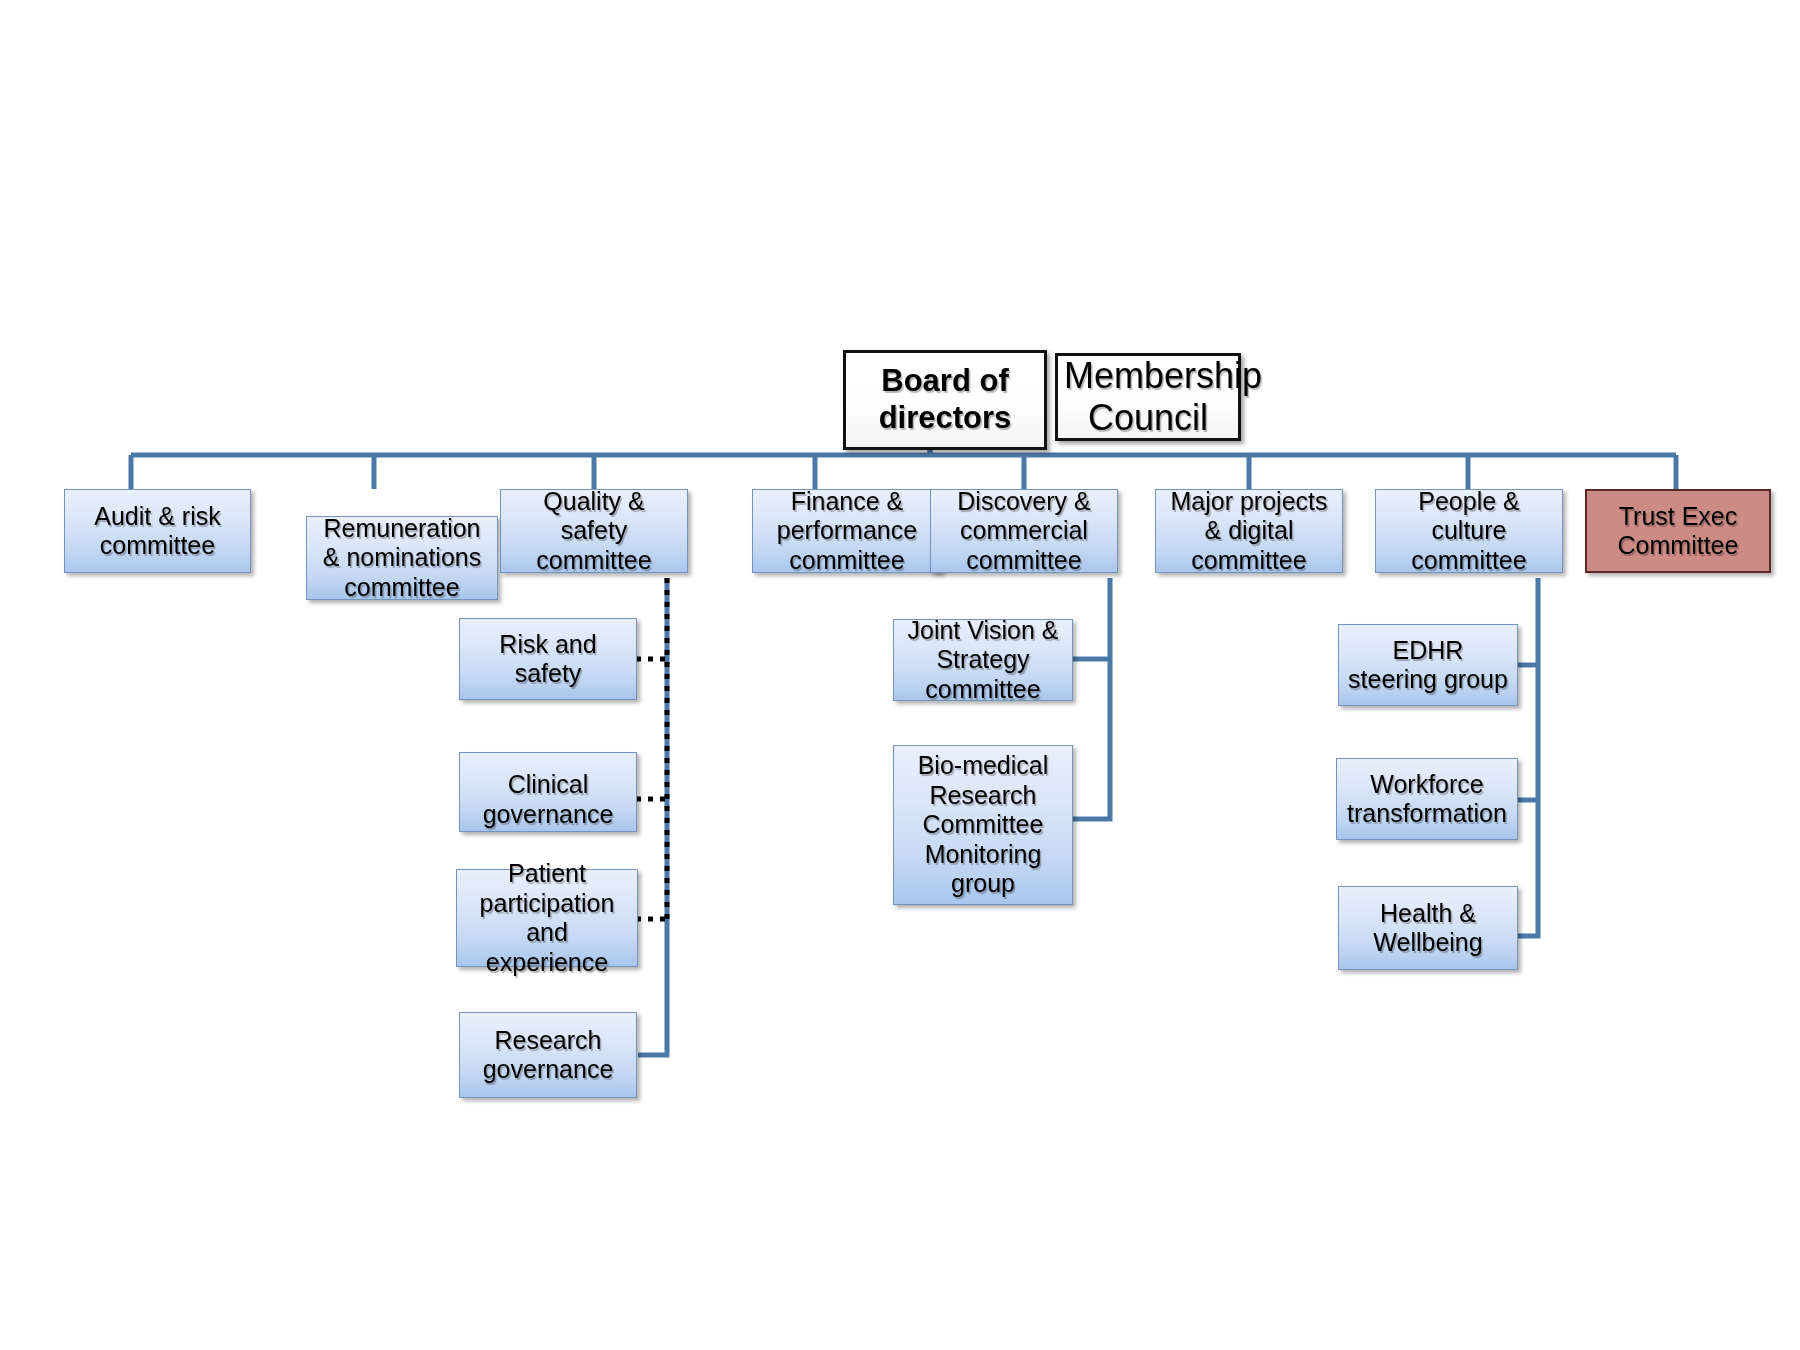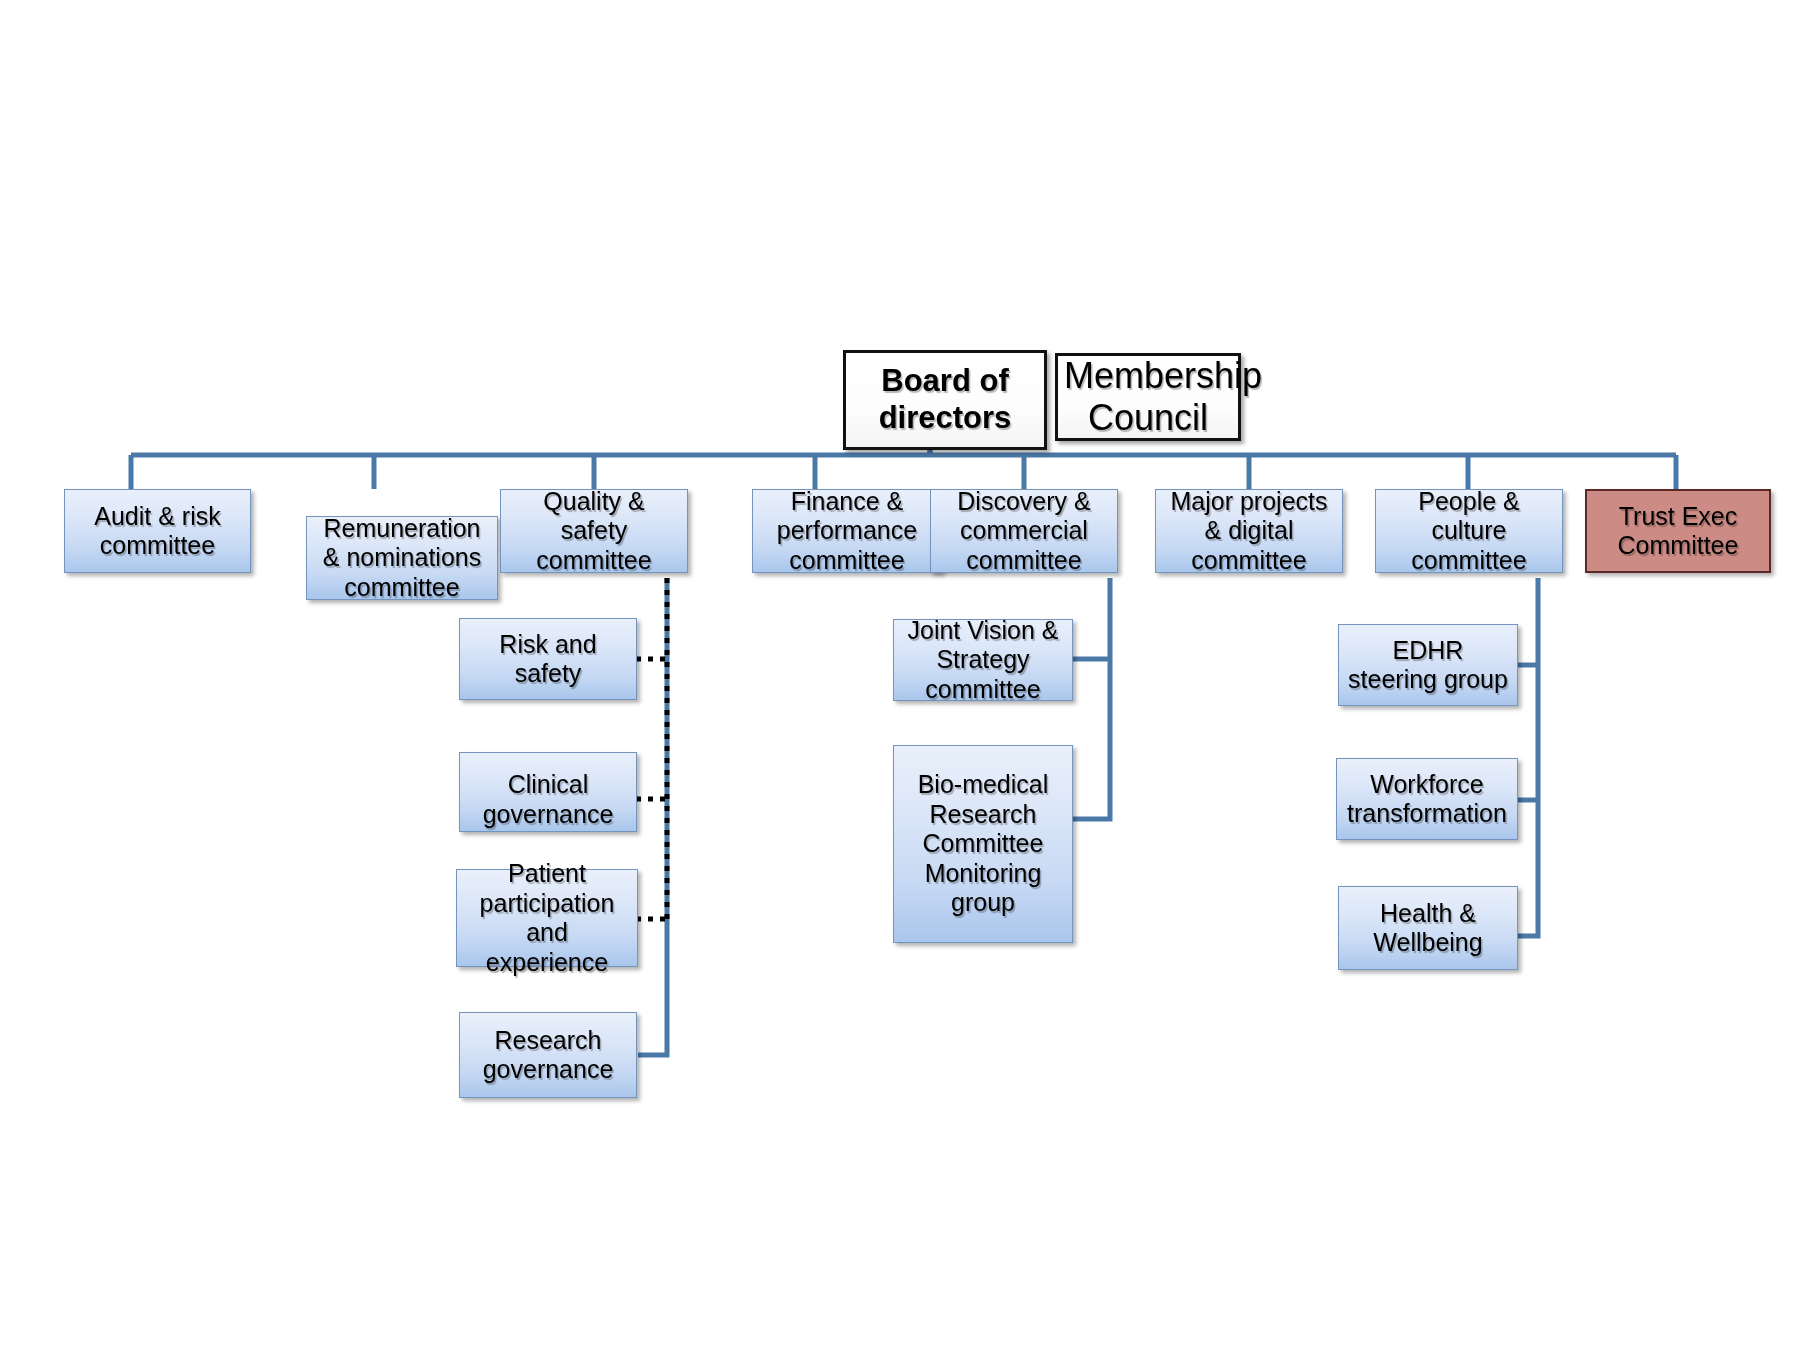--- a/index.html
+++ b/index.html
@@ -136,21 +136,21 @@
   </div>
 
   <div class="node blue t-shadow" style="left:459px;top:1012px;width:178px;height:86px;">
     <span>Research governance</span>
   </div>
 
   <div class="node blue t-shadow" style="left:893px;top:619px;width:180px;height:82px;">
     <span>Joint Vision &amp; Strategy committee</span>
   </div>
 
-  <div class="node blue t-shadow" style="left:893px;top:745px;width:180px;height:198px;align-items:center;">
+  <div class="node blue t-shadow" style="left:893px;top:745px;width:180px;height:160px;align-items:center;">
     <span>Bio-medical Research Committee Monitoring group</span>
   </div>
 
   <div class="node blue t-shadow" style="left:1338px;top:624px;width:180px;height:82px;">
     <span>EDHR steering group</span>
   </div>
 
   <div class="node blue t-shadow" style="left:1336px;top:758px;width:182px;height:82px;">
     <span>Workforce transformation</span>
   </div>

